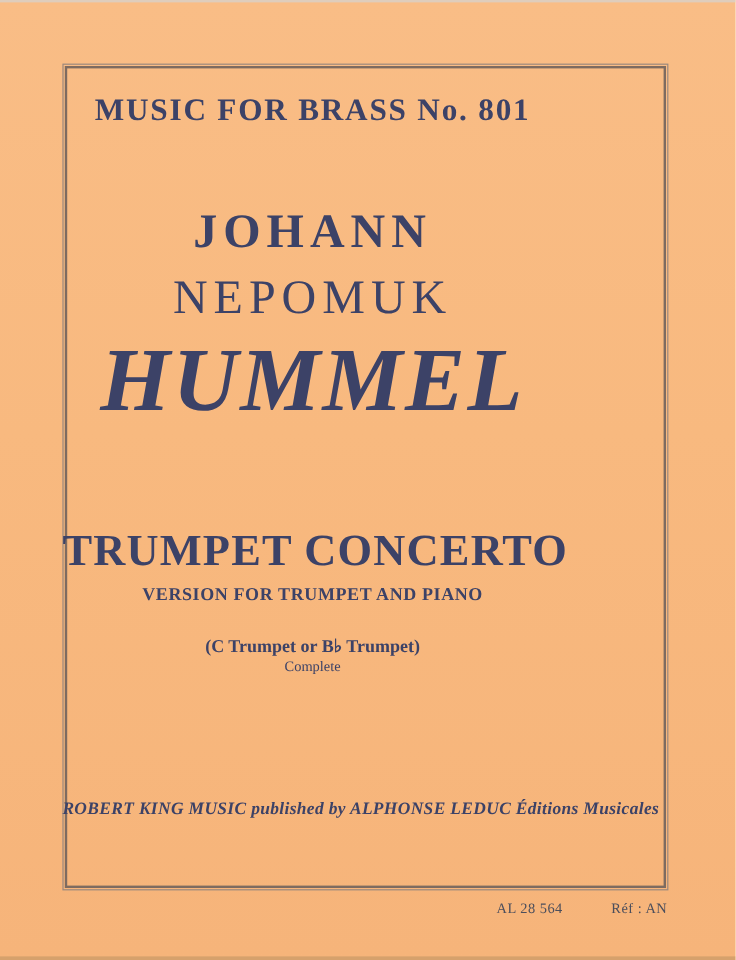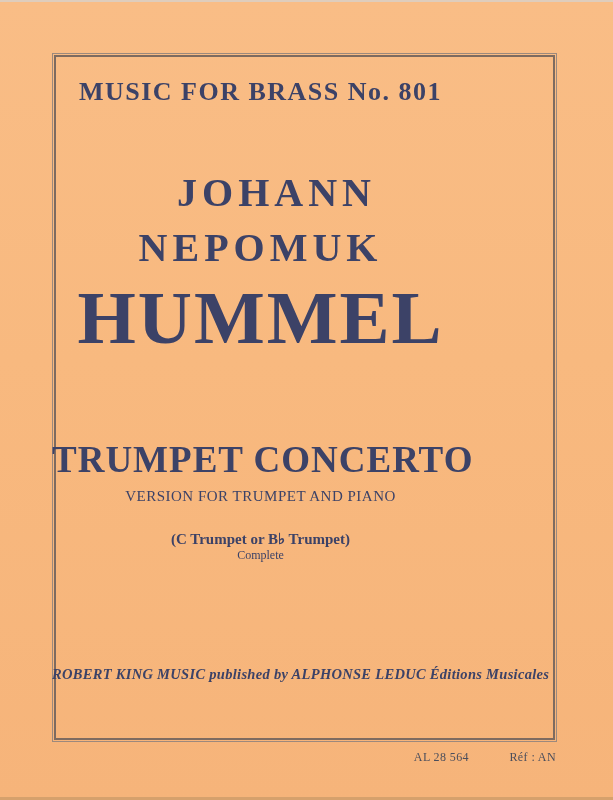--- a/index.html
+++ b/index.html
@@ -58,46 +58,46 @@
     top: 79px;
     font-size: 26px;
     font-weight: bold;
     letter-spacing: 1.5px;
   }
   .composer-first {
     top: 173px;
     font-size: 40px;
     font-weight: bold;
     letter-spacing: 5px;
-    padding-left: 16px;
   }
   .composer-middle {
     top: 228px;
     font-size: 40px;
-    font-weight: bold;
+    font-weight: normal;
     letter-spacing: 5px;
     text-align: center;
   }
   .composer-last {
     top: 280px;
     font-size: 75px;
     font-weight: bold;
     letter-spacing: 2px;
+    font-style: italic;
   }
   .work-title {
     top: 393px;
     font-size: 37px;
     font-weight: bold;
     letter-spacing: 1px;
     margin-top: 48px;
   }
   .version-line {
     top: 489px;
     font-size: 15px;
-    font-weight: normal;
+    font-weight: bold;
     letter-spacing: .5px;
   }
   .instrumentation-line {
     top: 532px;
     font-size: 15px;
     font-weight: bold;
   }
   .edition-line {
     top: 549px;
     font-size: 12px;

